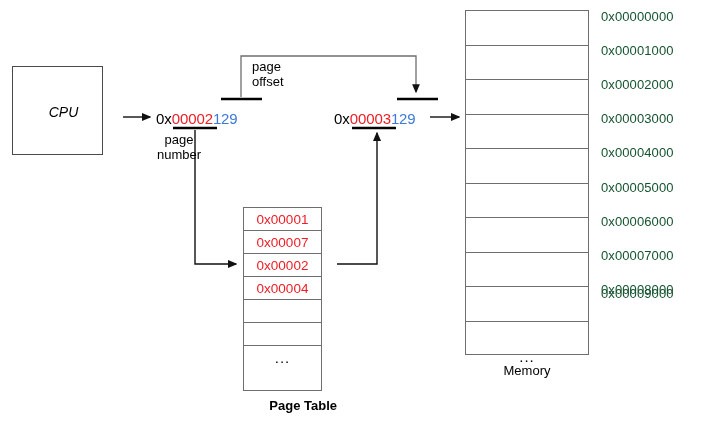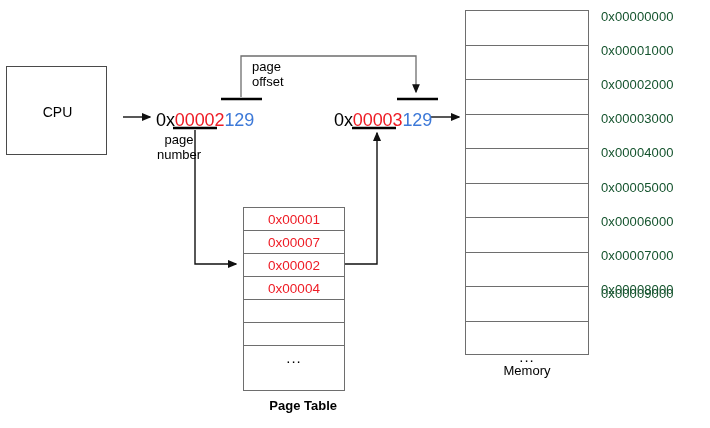--- a/index.html
+++ b/index.html
@@ -24,43 +24,44 @@
   }
   .txt {
     position: absolute;
     white-space: nowrap;
     color: #000000;
     line-height: 1.18;
   }
   
   #cpu-box {
     position: absolute;
-    left: 6px;
+    left: 12px;
     top: 66px;
-    width: 101px;
+    width: 91px;
     height: 89px;
     border: 1px solid #4a4a4a;
     box-sizing: border-box;
     background: #ffffff;
+    font-style: italic;
   }
   #cpu-label {
     position: absolute;
     left: 0;
     top: 0;
     width: 101px;
     height: 89px;
     display: flex;
     align-items: center;
     justify-content: center;
     font-size: 14px;
     color: #000;
   }
   
   .addr {
-    font-size: 18px;
+    font-size: 15px;
     letter-spacing: -0.1px;
   }
   .addr .pfx { color: #000000; }
   .addr .pn  { color: #ee1c25; }
   .addr .po  { color: #3d79d8; }
 
   #virtual-address { left: 156px; top: 110px; }
   #physical-address { left: 334px; top: 110px; }
 
   
@@ -70,21 +71,21 @@
     text-align: center;
   }
   #page-number-label { left: 150px; top: 132px; width: 58px; }
   #page-offset-label { left: 252px; top: 59px; width: 48px; text-align: left;}
 
   
   #page-table-box {
     position: absolute;
     left: 243px;
     top: 207px;
-    width: 102px;
+    width: 79px;
     height: 184px;
     border: 1px solid #6e6e6e;
     box-sizing: border-box;
     background: #ffffff;
   }
   .pt-row {
     height: 23px;
     box-sizing: border-box;
     border-bottom: 1px solid #6e6e6e;
     display: flex;

